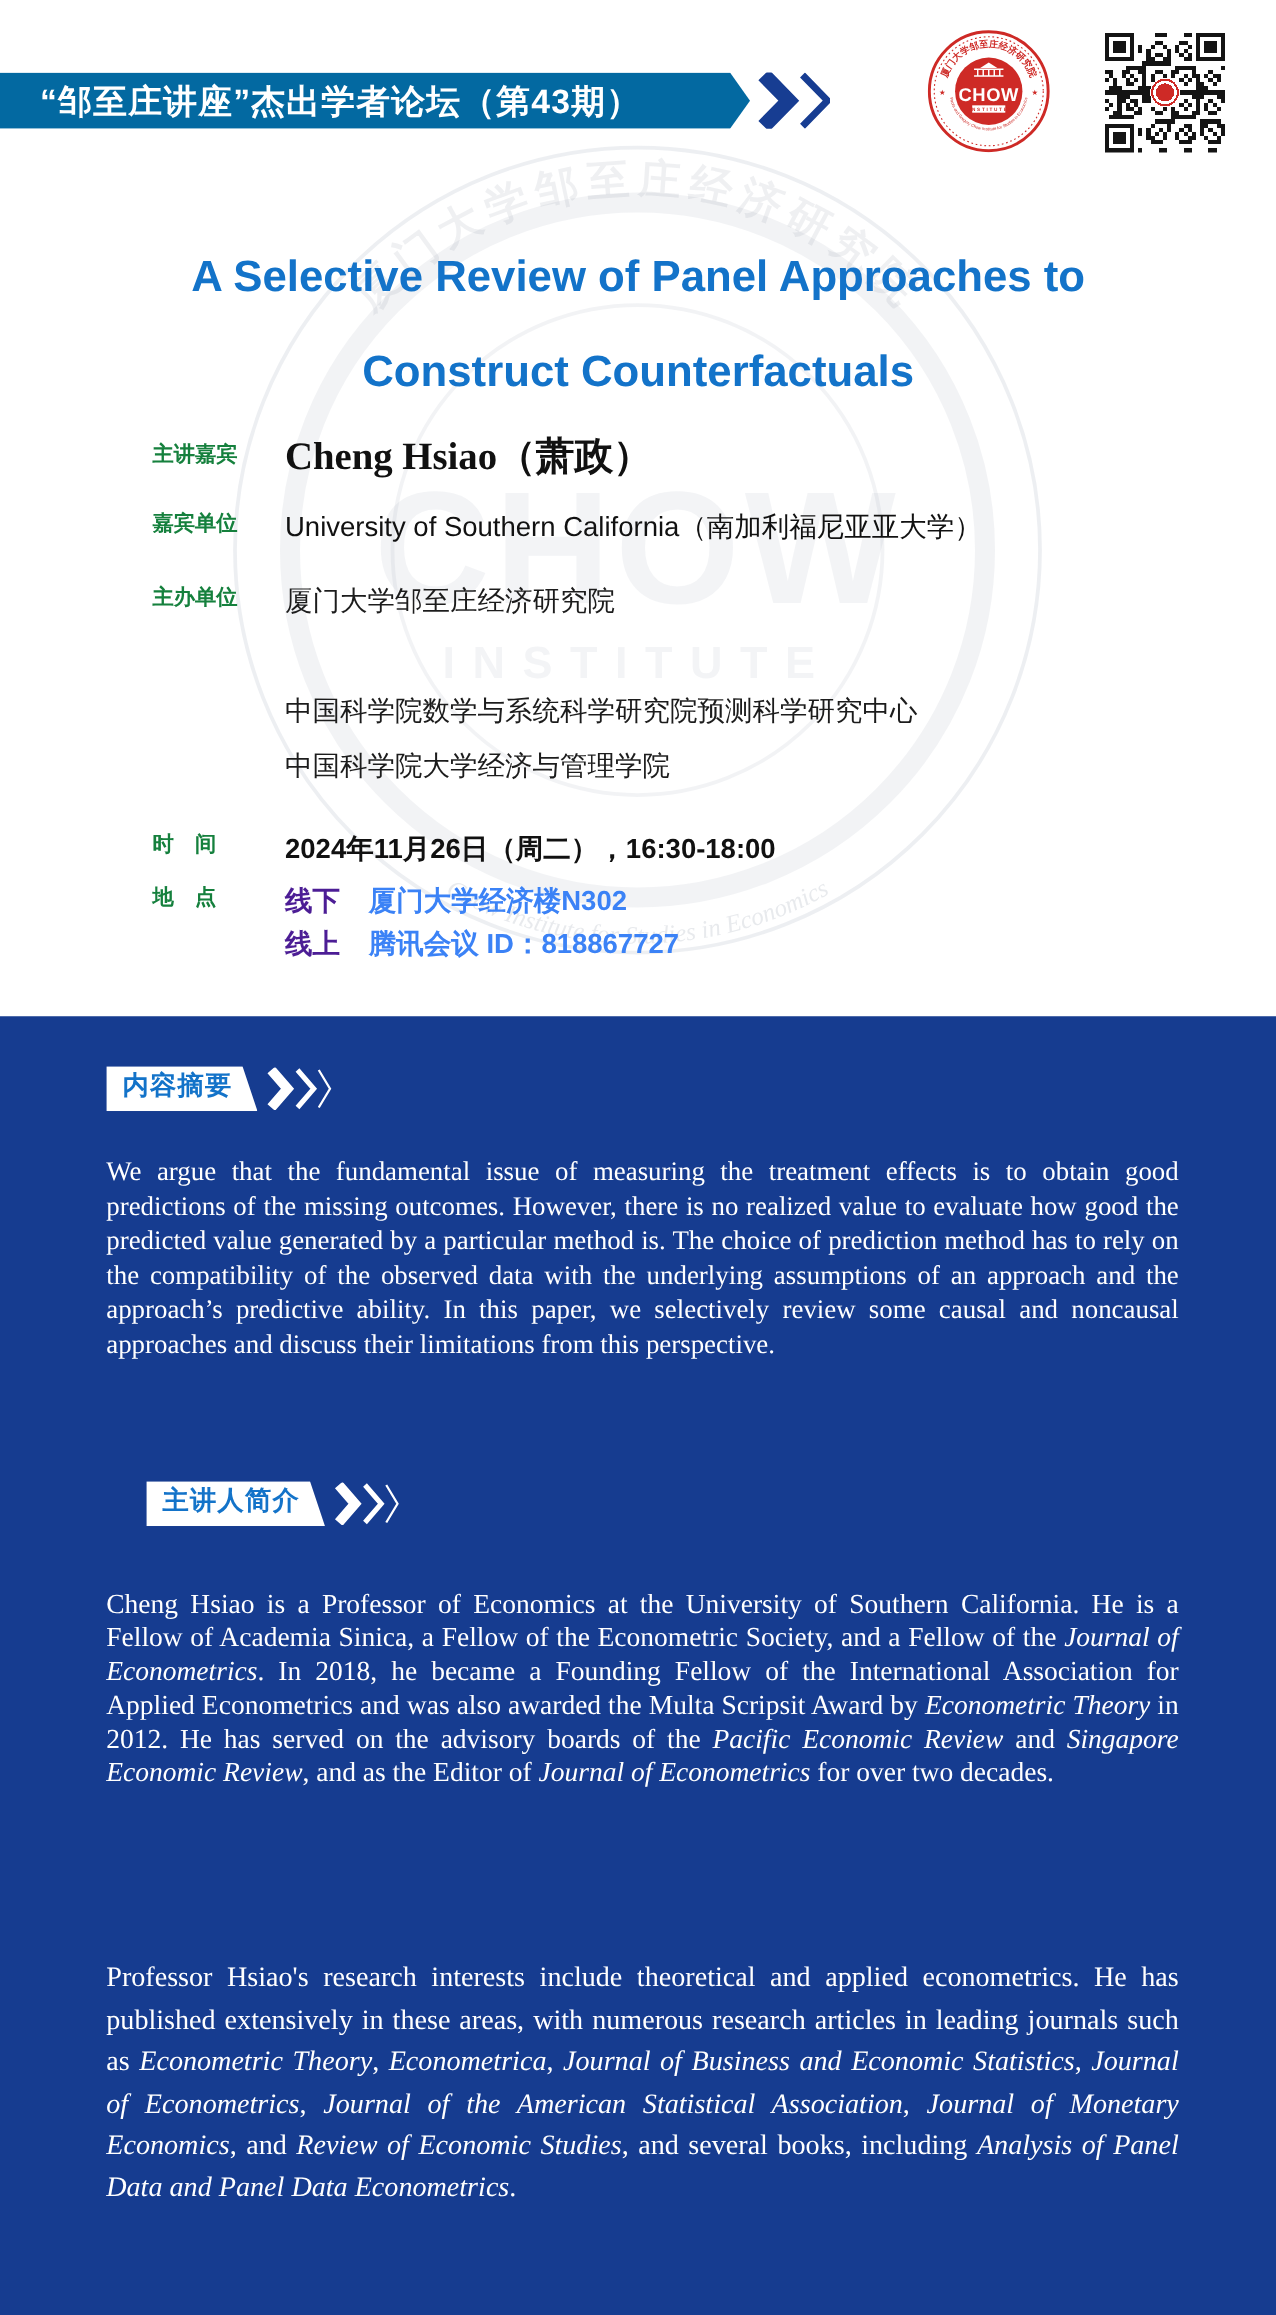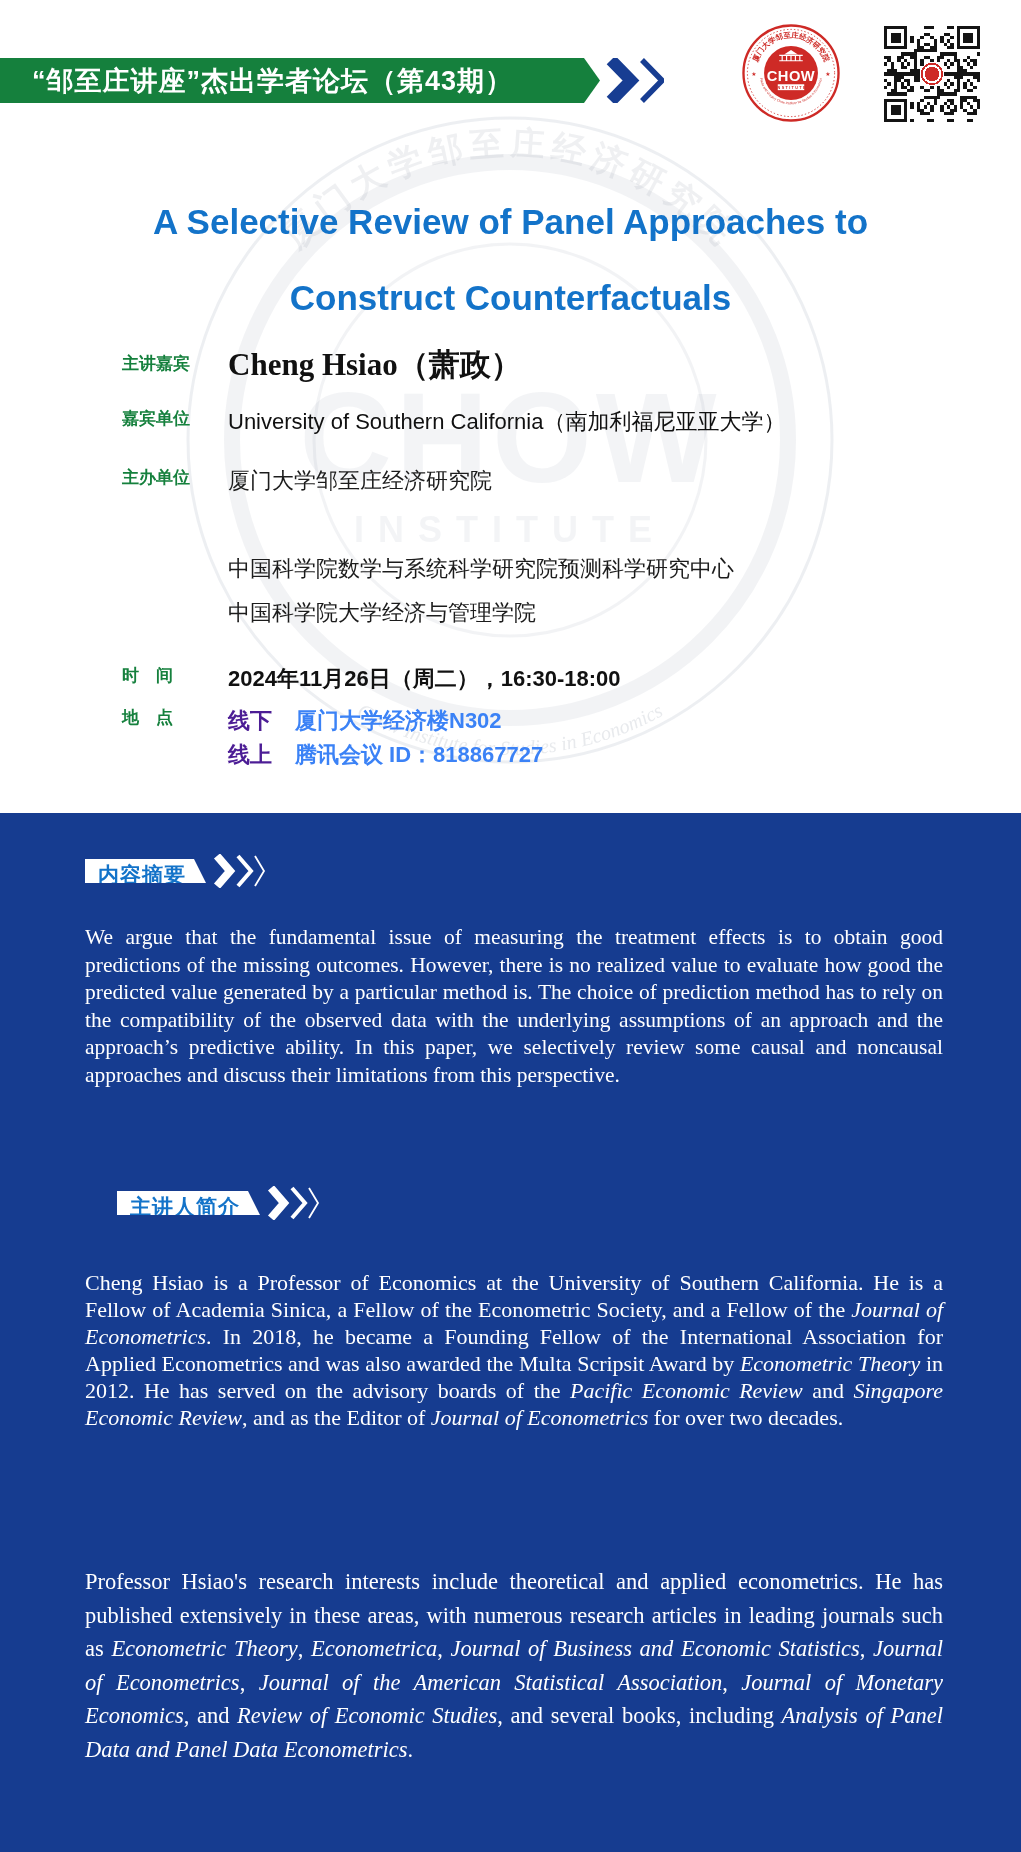--- a/index.html
+++ b/index.html
@@ -5,21 +5,21 @@
   * { margin:0; padding:0; box-sizing:border-box; }
   body { background:#ffffff; font-family:"Liberation Sans", sans-serif; }
   .page { position:relative; width:1021px; height:1852px; background:#ffffff; overflow:hidden; }
 
   
   .watermark { position:absolute; left:130px; top:110px; width:760px; height:700px; z-index:0; pointer-events:none; }
 
   
   .banner-bar {
     position:absolute; left:0; top:58px; width:600px; height:45px; z-index:3;
-    background:#15803d; color:#ffffff; display:flex; align-items:center;
+    background:#0369a1; color:#ffffff; display:flex; align-items:center;
     padding-left:32px; font-size:27px; font-weight:bold; letter-spacing:1px;
     clip-path: polygon(0 0, calc(100% - 16px) 0, 100% 50%, calc(100% - 16px) 100%, 0 100%);
   }
   .banner-chevrons { position:absolute; left:606px; top:58px; z-index:3; }
   .logo-seal { position:absolute; left:742px; top:24px; width:98px; height:98px; z-index:3; }
   .qr { position:absolute; left:884px; top:26px; width:96px; height:96px; z-index:3; background:#fff; }
 
   
   .title { position:absolute; left:0; top:184px; width:100%; z-index:3;
     text-align:center; color:#1373C9; font-size:35px; font-weight:bold; line-height:76px;
@@ -33,21 +33,21 @@
   .val-org  { font-size:22px; color:#1c1c1c; }
   .val-time { top:664px; font-size:22px; font-weight:bold; }
   .loc-tag  { position:absolute; left:228px; z-index:3; font-size:22px; font-weight:bold; color:#4c1d95; white-space:nowrap; }
   .loc-val  { position:absolute; left:295px; z-index:3; font-size:22px; font-weight:bold; color:#3b82f6; white-space:nowrap; }
 
   
   .blue-section { position:absolute; left:0; top:813px; width:1021px; height:1039px; background:#163C90; z-index:2; }
   .badge { position:absolute; left:85px; height:32px; z-index:4; display:flex; align-items:center; }
   .badge-box {
     background:#ffffff; color:#1373C9; font-size:21px; font-weight:bold; letter-spacing:1px;
-    height:24px; line-height:32px; padding:0 20px 0 13px;
+    height:36px; line-height:32px; padding:0 20px 0 13px;
     clip-path: polygon(0 0, calc(100% - 12px) 0, 100% 100%, 0 100%);
   }
   .badge-chevrons { margin-left:6px; }
   .abstract-badge { top:855px; }
   .bio-badge { top:1187px;margin-left:32px; }
 
   .white-par { position:absolute; left:85px; width:858px; z-index:4; color:#ffffff;
     font-family:"Liberation Serif", serif; text-align:justify;margin-top:21px; }
   .abstract-text { top:903px;  font-size:21.5px; line-height:27.6px; }
   .bio-p1       { top:1248px; font-size:22px; line-height:27px; }

